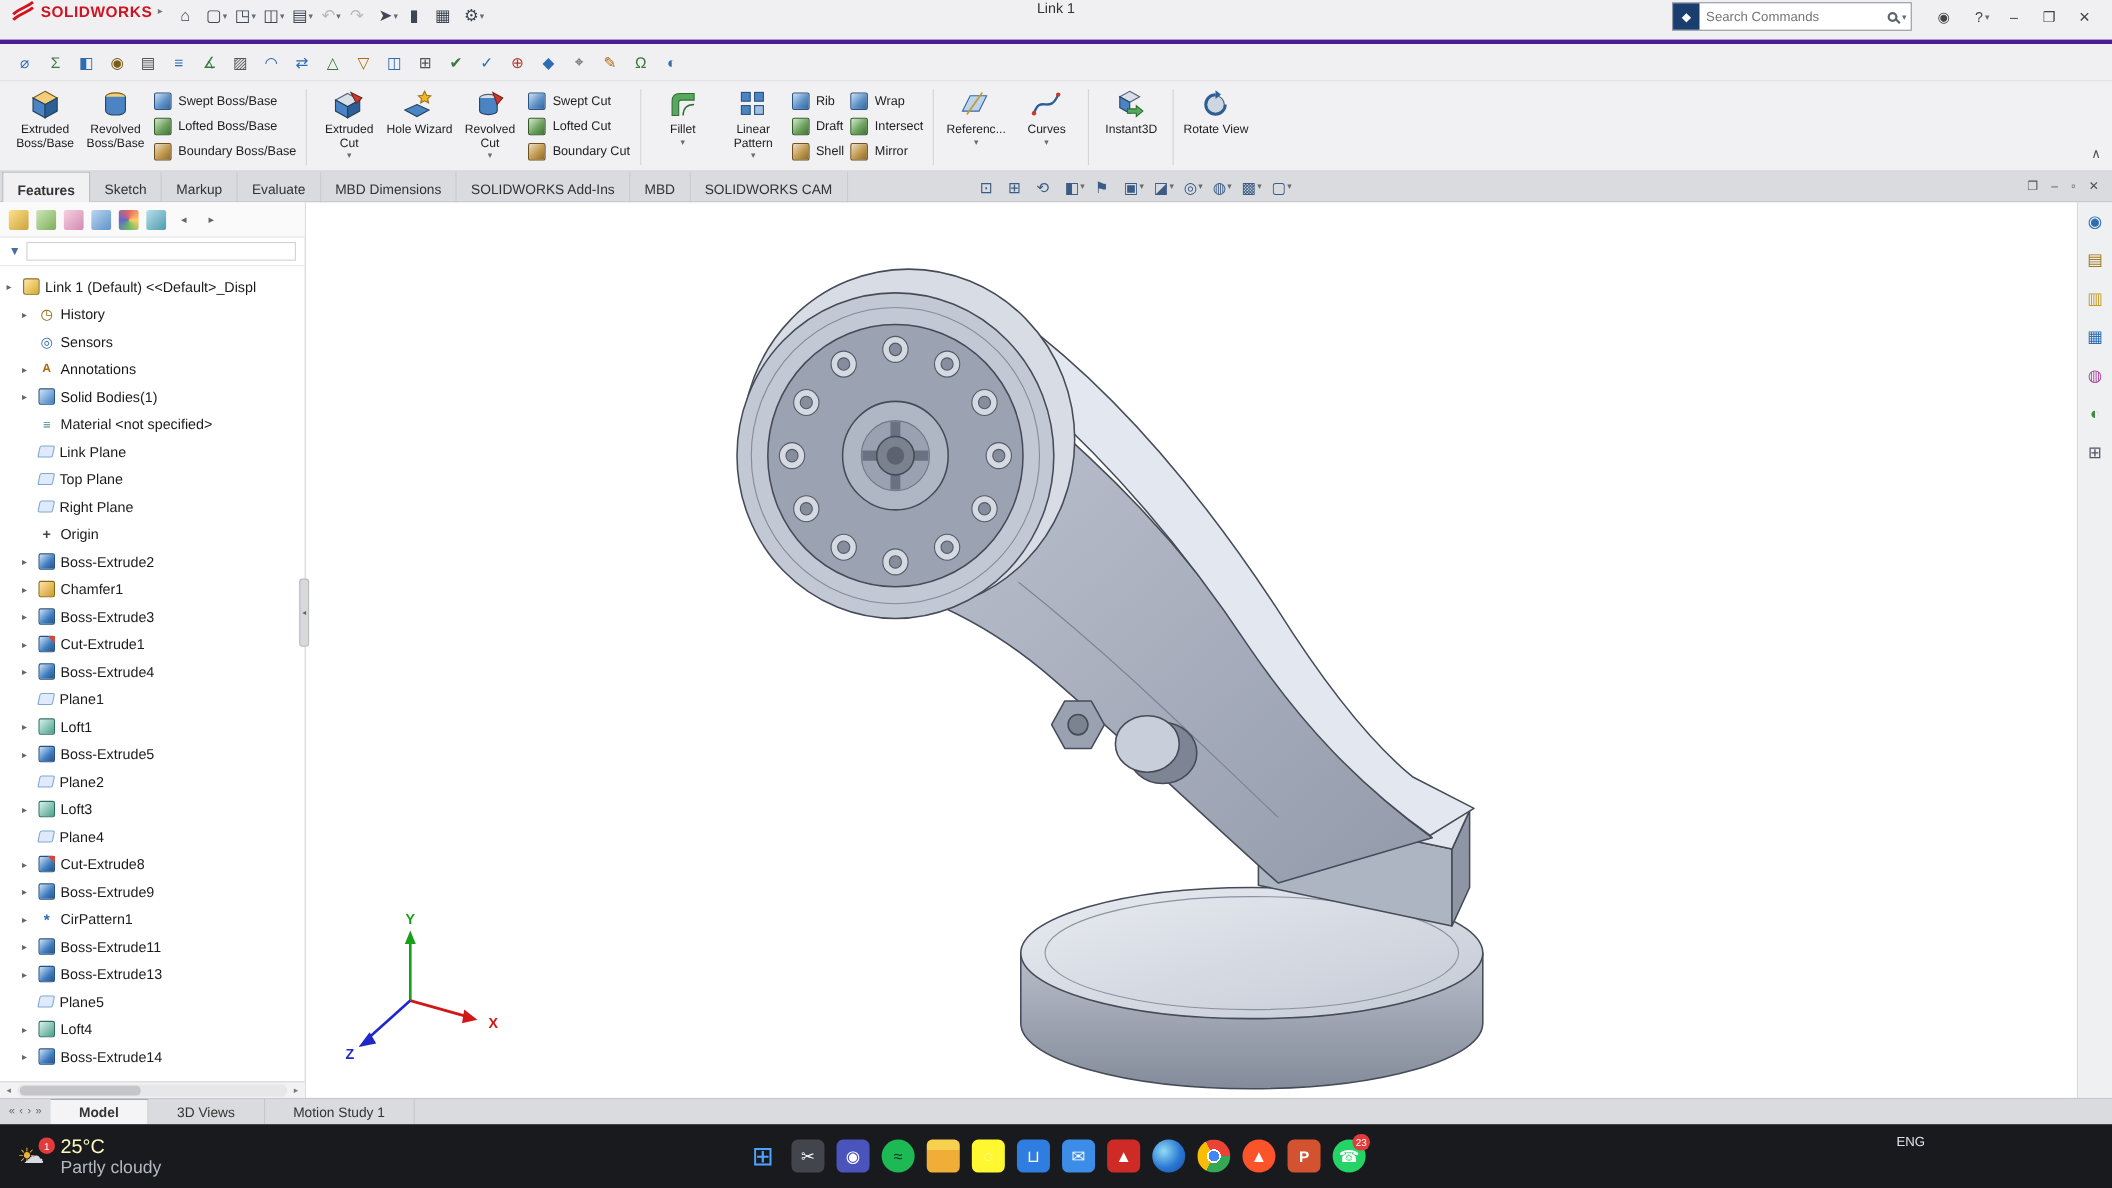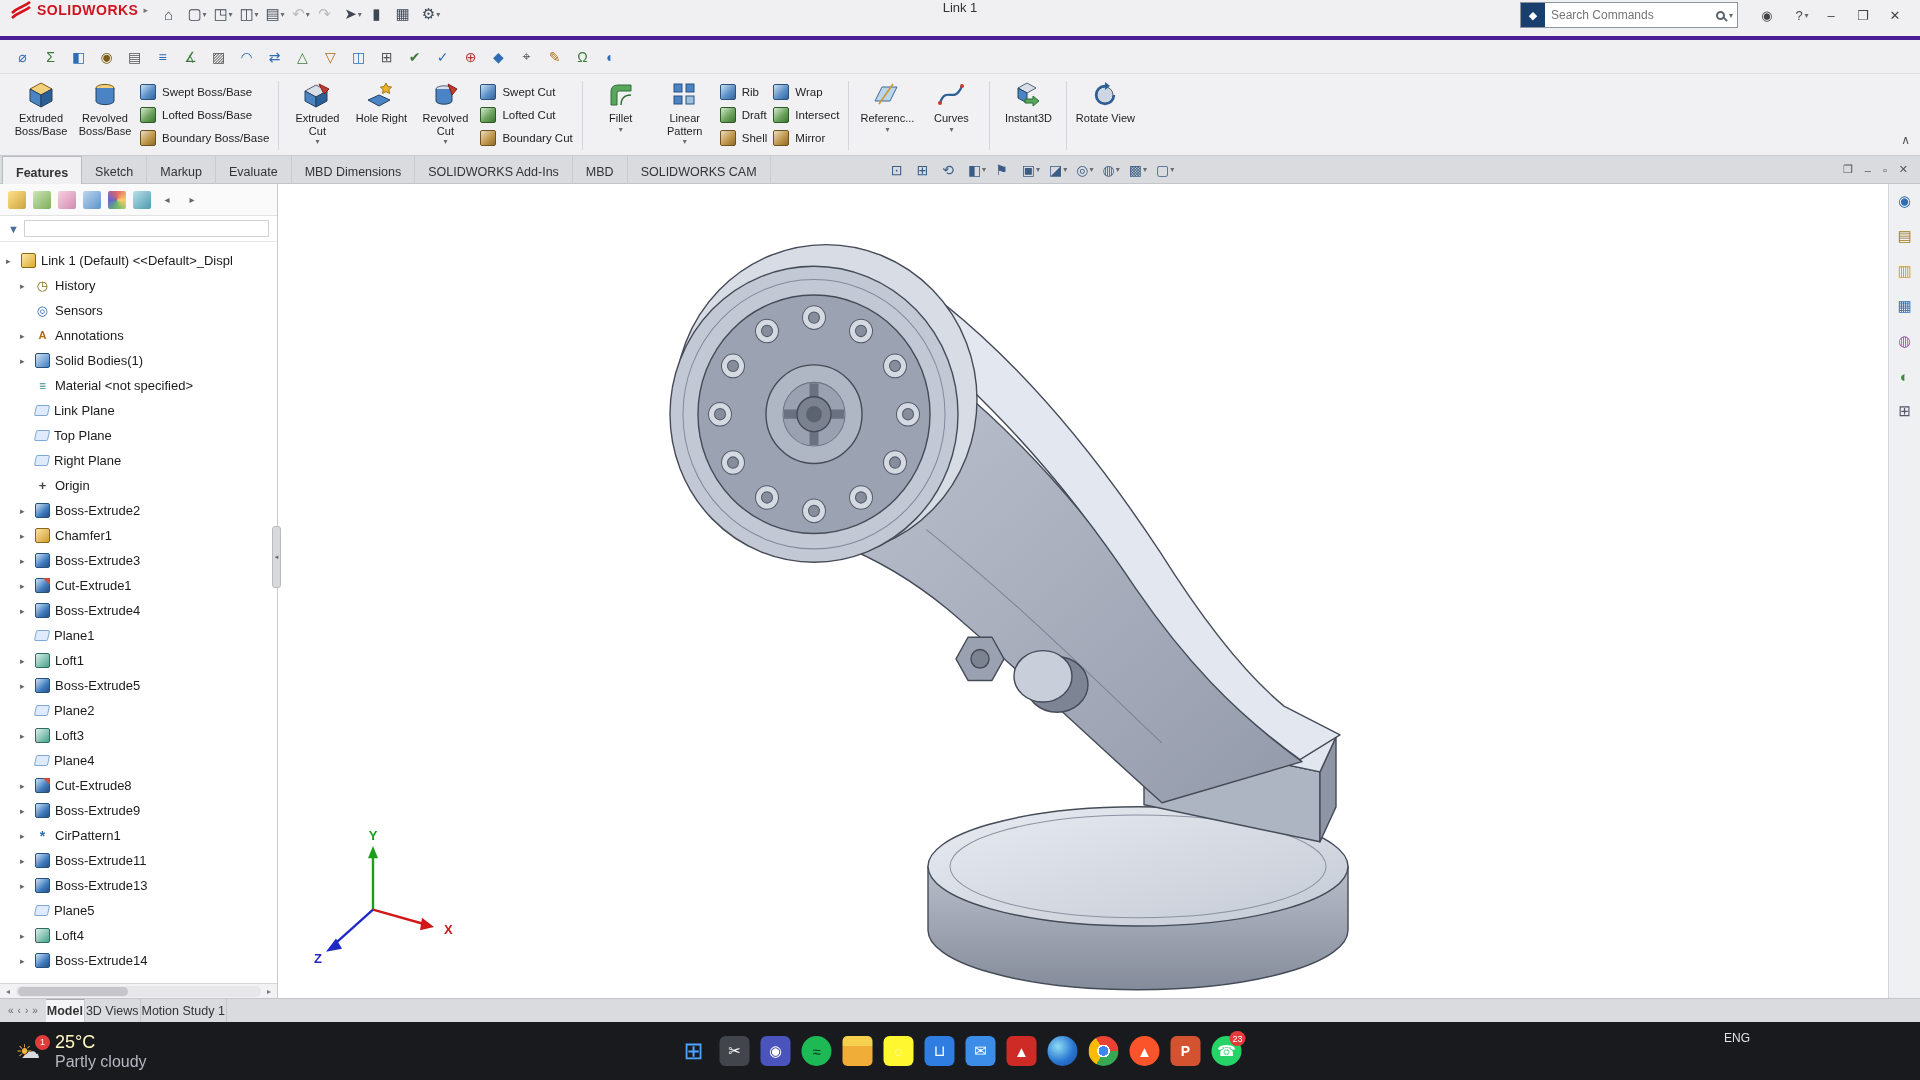--- a/index.html
+++ b/index.html
@@ -83,21 +83,21 @@
 .htrack{flex:1;height:11px;background:#e7e7e9;border-radius:5px;position:relative}
 .hthumb{position:absolute;left:2px;top:1px;width:45%;height:9px;background:#c6c6ca;border-radius:5px}
 .splitter{position:absolute;left:272px;top:42%;width:9px;height:62px;background:#d7d9dd;border:1px solid #b9bbbf;border-radius:3px;display:flex;align-items:center;justify-content:center;font-size:7px;color:#666;z-index:5}
 .gfx{flex:1;position:relative;background:#fff;min-width:0}
 .scene{position:absolute;inset:0;width:100%;height:100%}
 .rstrip{width:32px;background:#eef0f2;border-left:1px solid #d3d5d8;display:flex;flex-direction:column;align-items:center;padding-top:6px;gap:13px;flex:0 0 auto}
 .rsbtn{width:22px;height:22px;display:flex;align-items:center;justify-content:center;font-size:15px}
 
 .mtabs{height:24px;background:#d9dbdf;display:flex;align-items:stretch;border-top:1px solid #c3c5c9;flex:0 0 auto}
 .mnav{display:flex;align-items:center;gap:4px;padding:0 8px;color:#666;font-size:10px}
-.mtab{padding:0 1px;display:flex;align-items:center;font-size:12.5px;border-right:1px solid #c6c8cc;color:#333}
+.mtab{padding:0 26px;display:flex;align-items:center;font-size:12.5px;border-right:1px solid #c6c8cc;color:#333}
 .mtab.active{background:#f4f4f6;font-weight:bold;border-top:1px solid #a9abaf}
 
 .status{height:22px;background:#f0f0f2;border-top:1px solid #d0d0d3;display:flex;align-items:center;padding:0 10px;font-size:12.5px;color:#333;position:relative;flex:0 0 auto}
 .status .mode{position:absolute;right:300px}
 .status .units{position:absolute;right:88px;display:flex;gap:5px;align-items:center}
 .sicon{position:absolute;right:8px;width:14px;height:14px;background:linear-gradient(135deg,#d04438 50%,#3a62c0 50%);border-radius:2px}
 
 .taskbar{height:58px;background:#191a1e;position:relative;display:flex;align-items:center;color:#e8e8e8;flex:0 0 auto}
 .weather{display:flex;align-items:center;gap:9px;padding:0 16px}
 .wicon{position:relative;font-size:19px;width:30px}
@@ -422,21 +422,21 @@
         <svg class="ricon" viewBox="0 0 28 28">
             <use href="#sym-cut"></use>
           </svg>
         <span class="rlabel">Extruded Cut</span>
         <span class="caret">▾</span>
       </div>
       <div class="rlarge">
         <svg class="ricon" viewBox="0 0 28 28">
             <use href="#sym-wizard"></use>
           </svg>
-        <span class="rlabel">Hole Right</span>
+        <span class="rlabel">Hole Wizard</span>
       </div>
       <div class="rlarge">
         <svg class="ricon" viewBox="0 0 28 28">
             <use href="#sym-revcut"></use>
           </svg>
         <span class="rlabel">Revolved Cut</span>
         <span class="caret">▾</span>
       </div>
       <div class="rsmallcol">
         <div class="rsmall">

